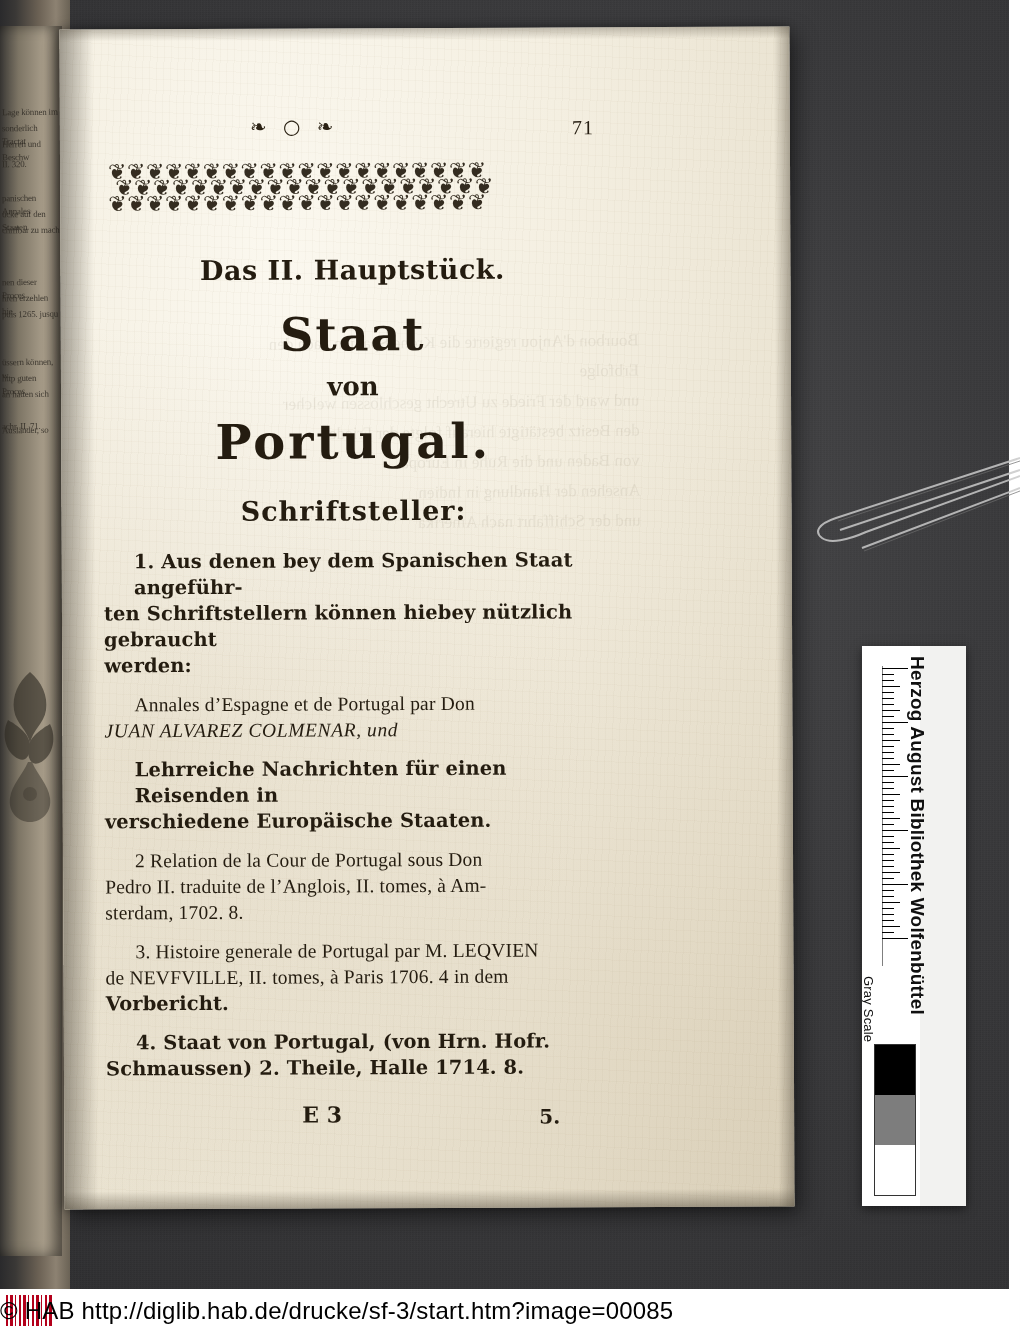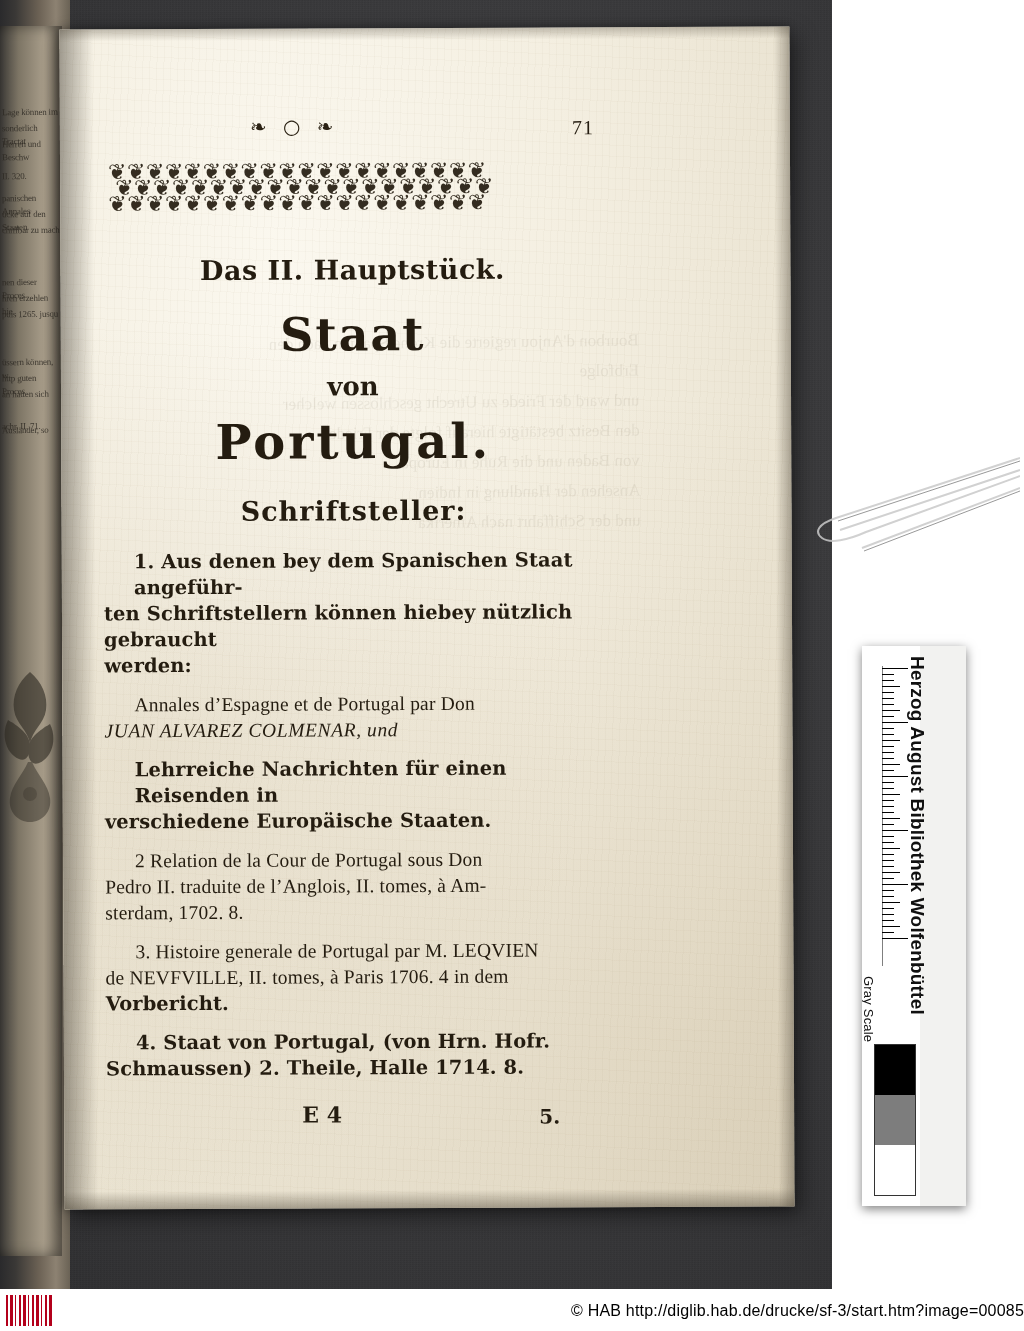--- a/index.html
+++ b/index.html
@@ -12,21 +12,21 @@
     height: 1331px;
     position: relative;
     font-family: "Liberation Serif", serif;
     overflow: hidden;
   }
 
   
   .scan {
     position: absolute;
     left: 0; top: 0;
-    width: 832px; height: 1290px;
+    width: 1009px; height: 1290px;
     background:
       radial-gradient(ellipse at 60% 40%, #4a4a4c 0%, #3a3a3c 45%, #2e2e30 100%);
   }
   .scan-grain {
     position: absolute;
     left: 0; top: 0; right: 0; bottom: 0;
     background-image:
       repeating-linear-gradient(0deg, rgba(255,255,255,0.012) 0px, rgba(255,255,255,0.012) 1px, rgba(0,0,0,0.012) 1px, rgba(0,0,0,0.012) 2px),
       repeating-linear-gradient(90deg, rgba(255,255,255,0.010) 0px, rgba(255,255,255,0.010) 1px, rgba(0,0,0,0.010) 1px, rgba(0,0,0,0.010) 3px);
     pointer-events: none;
@@ -325,23 +325,23 @@
     left: 0; bottom: 0;
     width: 1024px; height: 41px;
     background: #ffffff;
     border-top: 1px solid #ffffff;
   }
   .footer-caption {
     position: absolute;
     left: 0; top: 0;
     width: 1024px; height: 41px;
     line-height: 41px;
-    text-align: right;
+    text-align: left;
     font-family: "Liberation Sans", sans-serif;
-    font-size: 16px;
+    font-size: 24px;
     color: #000000;
     letter-spacing: 0.2px;
   }
   .barcode {
     position: absolute;
     left: 6px; top: 5px;
     width: 48px; height: 31px;
     background: repeating-linear-gradient(90deg,
       #b3001b 0px, #b3001b 2px, #ffffff 2px, #ffffff 4px,
       #b3001b 4px, #b3001b 7px, #ffffff 7px, #ffffff 9px,
@@ -352,21 +352,21 @@
 <body>
 
 <div class="scan">
   <div class="scan-grain"></div>
 
   <div class="left-gutter">
     <div class="facing-page">
       <div class="facing-text" style="top:80px">Lage können im</div>
       <div class="facing-text" style="top:96px">sonderlich Tractat</div>
       <div class="facing-text" style="top:112px">Herren und Beschw</div>
-      <div class="facing-text" style="top:144px">II. 320.</div>
+      <div class="facing-text" style="top:132px">II. 320.</div>
       <div class="facing-text" style="top:166px">panischen Annales</div>
       <div class="facing-text" style="top:182px">ücke auf den Staaten</div>
       <div class="facing-text" style="top:198px">chiffbar zu mach</div>
       <div class="facing-text" style="top:250px">nen dieser Proces</div>
       <div class="facing-text" style="top:266px">hren erzehlen hie</div>
       <div class="facing-text" style="top:282px">puis 1265. jusqu</div>
       <div class="facing-text" style="top:330px">üssern können, w</div>
       <div class="facing-text" style="top:346px">http guten Proces</div>
       <div class="facing-text" style="top:362px">an hatten sich</div>
       <div class="facing-text" style="top:398px">Ausländer, so</div>
@@ -446,21 +446,21 @@
         <div>de NEVFVILLE, II. tomes, à Paris 1706. 4 in dem</div>
         <div class="gothic">Vorbericht.</div>
       </div>
 
       <div class="entry gothic">
         <div class="ind">4. Staat von Portugal, (von Hrn. Hofr.</div>
         <div>Schmaussen) 2. Theile, Halle 1714. 8.</div>
       </div>
 
       <div class="catchline">
-        <span class="sig">E 4</span>
+        <span class="sig">E 3</span>
         <span class="catchword">5.</span>
       </div>
     </div>
   </div>
 
   <svg class="clip" viewBox="0 0 250 110">
     <g fill="none" stroke="#c9c9c9" stroke-width="2" opacity="0.85">
       <path d="M250 6 L66 66 C48 72 44 80 52 86 C60 92 78 88 96 80 L250 24"></path>
       <path d="M250 18 L70 78"></path>
       <path d="M250 36 L92 96"></path>

